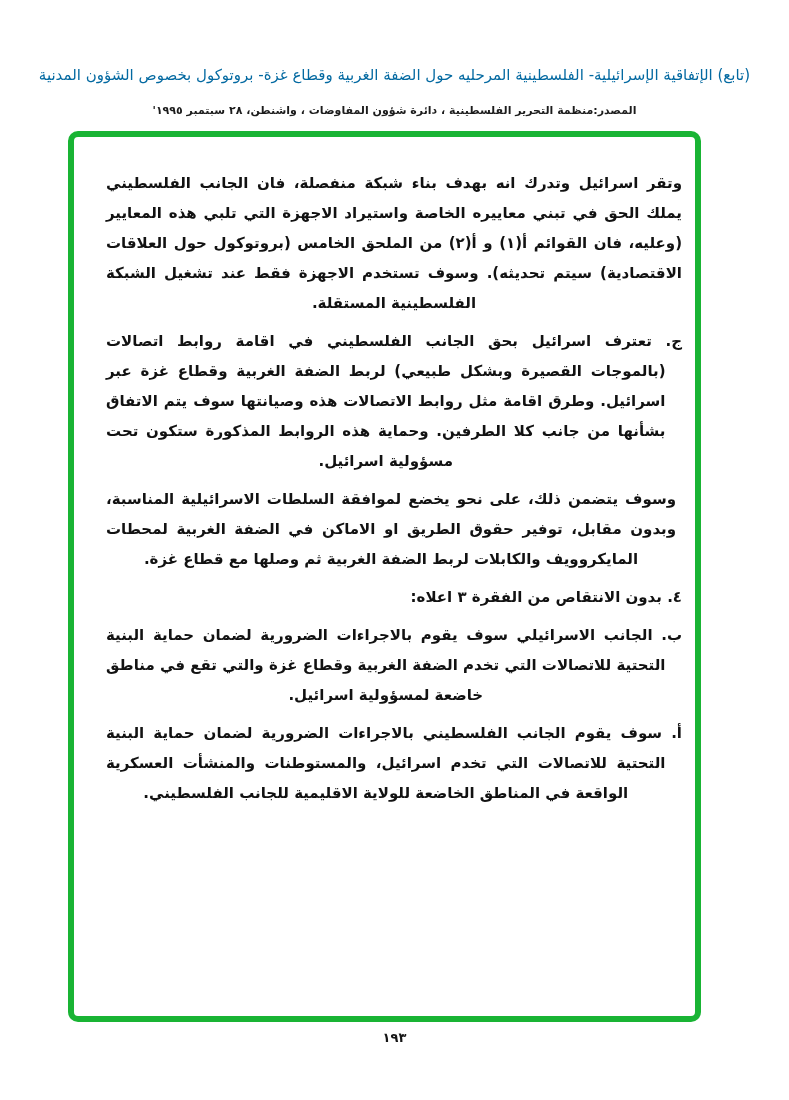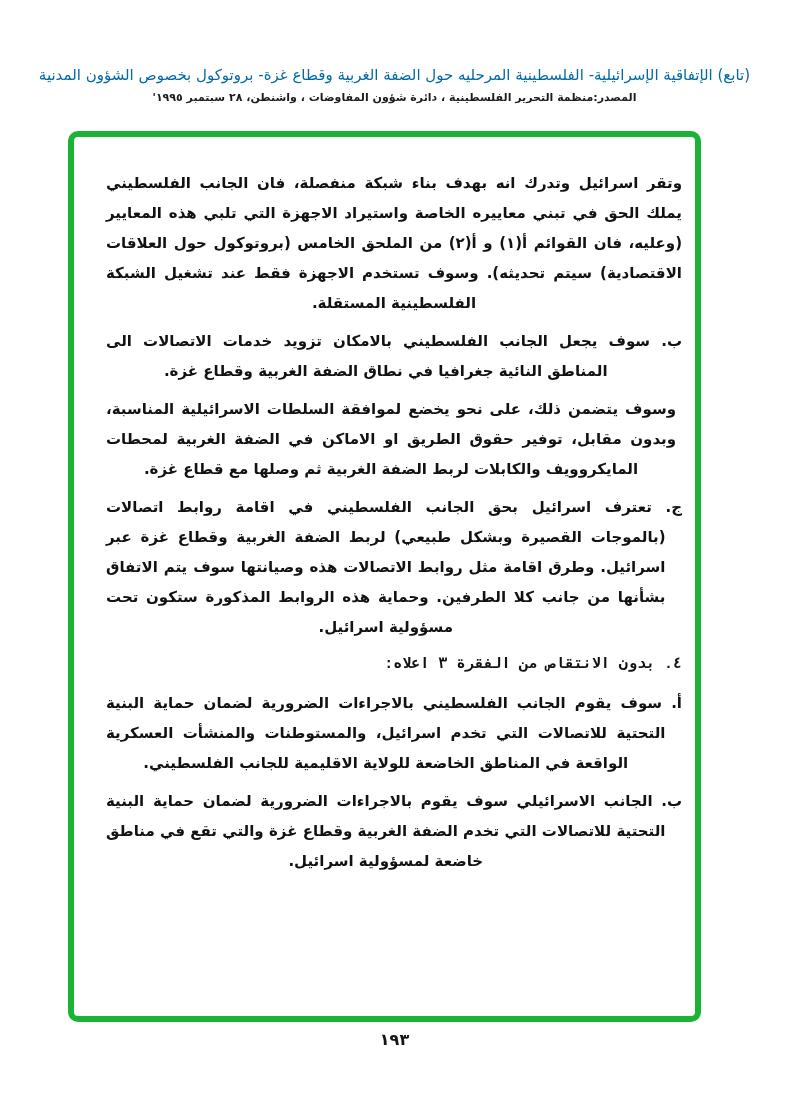--- a/index.html
+++ b/index.html
@@ -25,21 +25,21 @@
     text-align: center;
     direction: rtl;
   }
   .header .title {
     font-size: 15px;
     font-weight: normal;
     letter-spacing: 0.2px;
     color: #0369a1;
   }
   .header .source {
-    margin-top: 7px;
+    margin-top: 20px;
     font-size: 11px;
     font-weight: bold;
     color: #1c1c1c;
   }
   
   .frame {
     position: absolute;
     left: 68px;
     top: 131px;
     width: 621px;
@@ -70,55 +70,53 @@
     padding-right: 1.5em;
     text-indent: -1.5em;
   }
   .par.hang-sm {
     padding-right: 1.1em;
     text-indent: -1.1em;
   }
   .par.single {
     text-align: right;
     text-align-last: right;
-    font-family: Liberation Mono, monospace;
   }
   .par.indent-slight {
     padding-right: 0.4em;
   }
   
   .page-number {
     position: absolute;
     top: 1030px;
     left: 0;
     width: 100%;
     text-align: center;
-    font-size: 16px;
+    font-size: 13px;
     font-weight: bold;
     direction: rtl;
     color: #161616;
   }
 </style>
 </head>
 <body>
 
 <div class="page">
 
   <div class="header">
     <div class="title">(تابع) الإتفاقية الإسرائيلية- الفلسطينية المرحليه حول الضفة الغربية وقطاع غزة- بروتوكول بخصوص الشؤون المدنية</div>
     <div class="source">المصدر:منظمة التحرير الفلسطينية ، دائرة شؤون المفاوضات ، واشنطن، ٢٨ سبتمبر ١٩٩٥'</div>
   </div>
 
   <div class="frame"></div>
 
   <div class="doc-text">
     <p class="par">وتقر اسرائيل وتدرك انه بهدف بناء شبكة منفصلة، فان الجانب الفلسطيني يملك  الحق في تبني معاييره الخاصة واستيراد الاجهزة التي تلبي هذه المعايير (وعليه، فان القوائم أ(١) و أ(٢) من الملحق الخامس (بروتوكول حول العلاقات الاقتصادية) سيتم تحديثه).  وسوف تستخدم الاجهزة فقط عند تشغيل الشبكة الفلسطينية المستقلة.</p>
-    <p class="par hang-sm">ب. سوف يجعل الجانب الفلسطيني بالامكان تزويد خدمات الاتصالات  الى المناطق النائية جغرافيا في نطاق الضفة الغربية وقطاع غزة.</p>
+    <p class="par hang-sm">ج. تعترف اسرائيل بحق الجانب الفلسطيني في اقامة روابط اتصالات  (بالموجات القصيرة وبشكل طبيعي) لربط الضفة الغربية وقطاع غزة عبر اسرائيل. وطرق اقامة مثل روابط الاتصالات هذه وصيانتها سوف يتم الاتفاق بشأنها من جانب كلا الطرفين. وحماية هذه الروابط المذكورة ستكون تحت مسؤولية اسرائيل.</p>
     <p class="par indent-slight">وسوف يتضمن ذلك، على نحو يخضع لموافقة السلطات الاسرائيلية المناسبة، وبدون مقابل، توفير حقوق الطريق او الاماكن في الضفة الغربية لمحطات المايكروويف والكابلات لربط الضفة الغربية ثم وصلها مع قطاع غزة.</p>
-    <p class="par hang-sm">ج. تعترف اسرائيل بحق الجانب الفلسطيني في اقامة روابط اتصالات  (بالموجات القصيرة وبشكل طبيعي) لربط الضفة الغربية وقطاع غزة عبر اسرائيل. وطرق اقامة مثل روابط الاتصالات هذه وصيانتها سوف يتم الاتفاق بشأنها من جانب كلا الطرفين. وحماية هذه الروابط المذكورة ستكون تحت مسؤولية اسرائيل.</p>
     <p class="par single">٤. بدون الانتقاص من الفقرة ٣ اعلاه:</p>
+    <p class="par hang-sm">ب. الجانب الاسرائيلي سوف يقوم بالاجراءات الضرورية لضمان حماية البنية التحتية للاتصالات التي تخدم الضفة الغربية وقطاع غزة والتي تقع في مناطق خاضعة لمسؤولية اسرائيل.</p>
     <p class="par hang-sm">أ. سوف يقوم الجانب الفلسطيني بالاجراءات الضرورية لضمان حماية البنية التحتية للاتصالات التي تخدم اسرائيل، والمستوطنات والمنشأت العسكرية الواقعة في المناطق الخاضعة للولاية الاقليمية للجانب الفلسطيني.</p>
-    <p class="par hang-sm">ب. الجانب الاسرائيلي سوف يقوم بالاجراءات الضرورية لضمان حماية البنية التحتية للاتصالات التي تخدم الضفة الغربية وقطاع غزة والتي تقع في مناطق خاضعة لمسؤولية اسرائيل.</p>
   </div>
 
   <div class="page-number">١٩٣</div>
 
 </div>
 
 </body></html>

